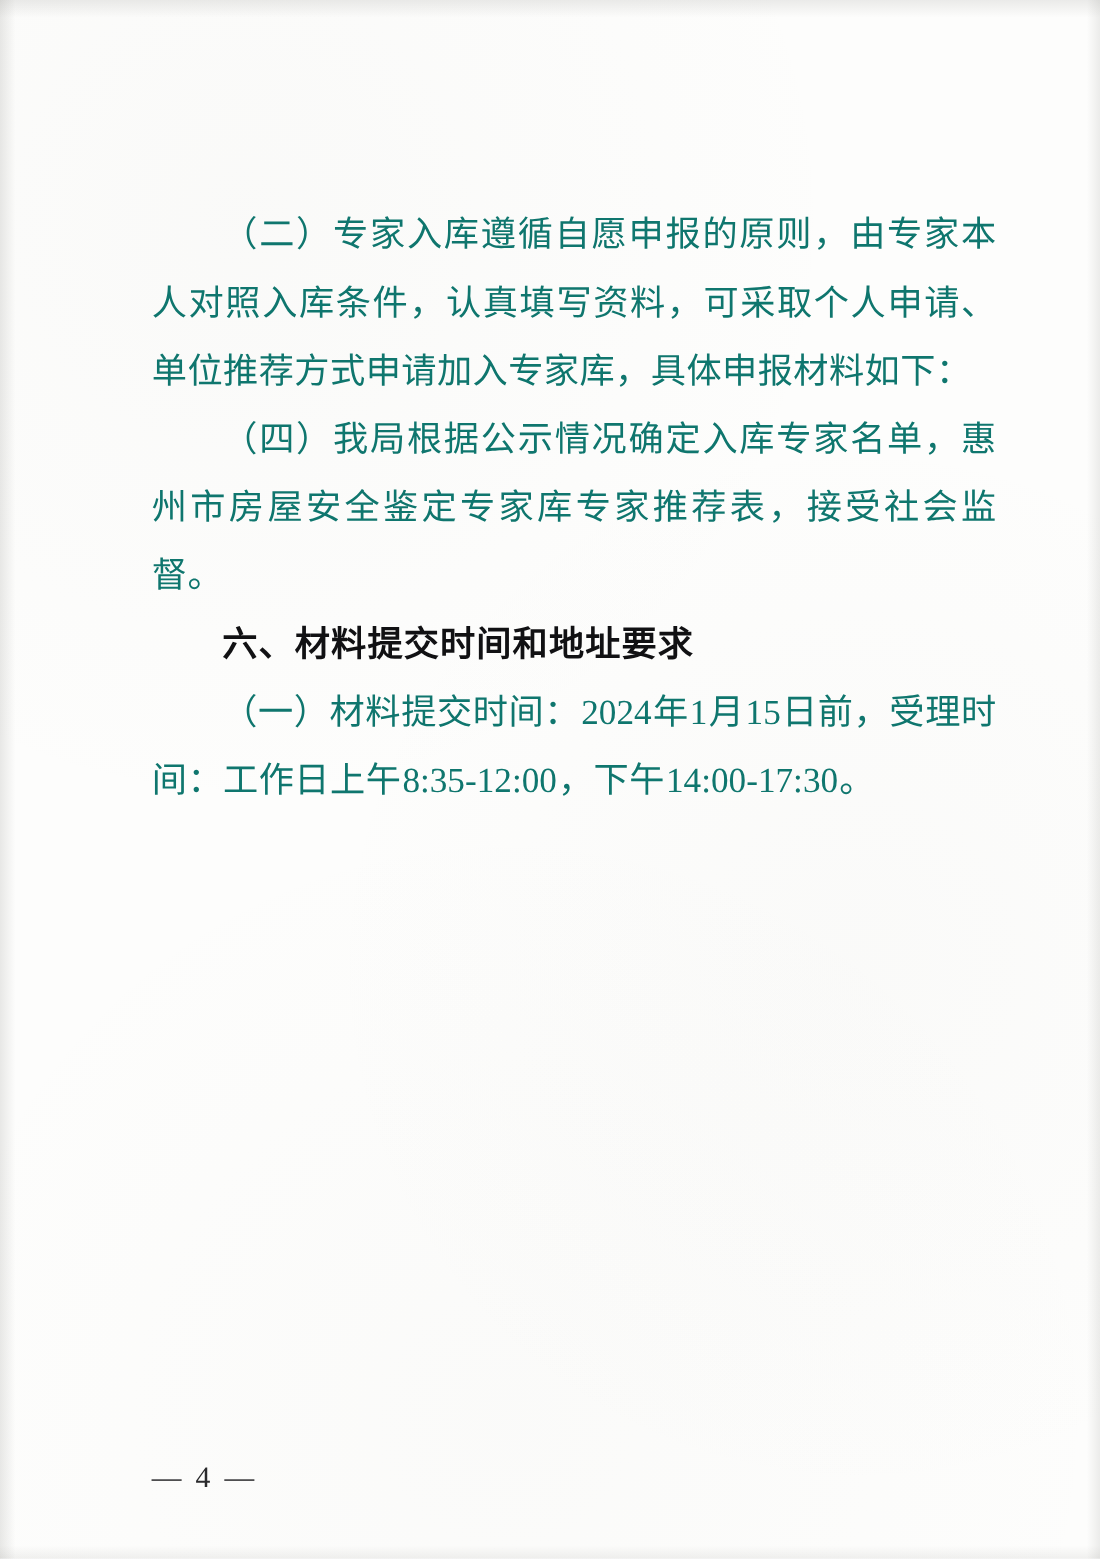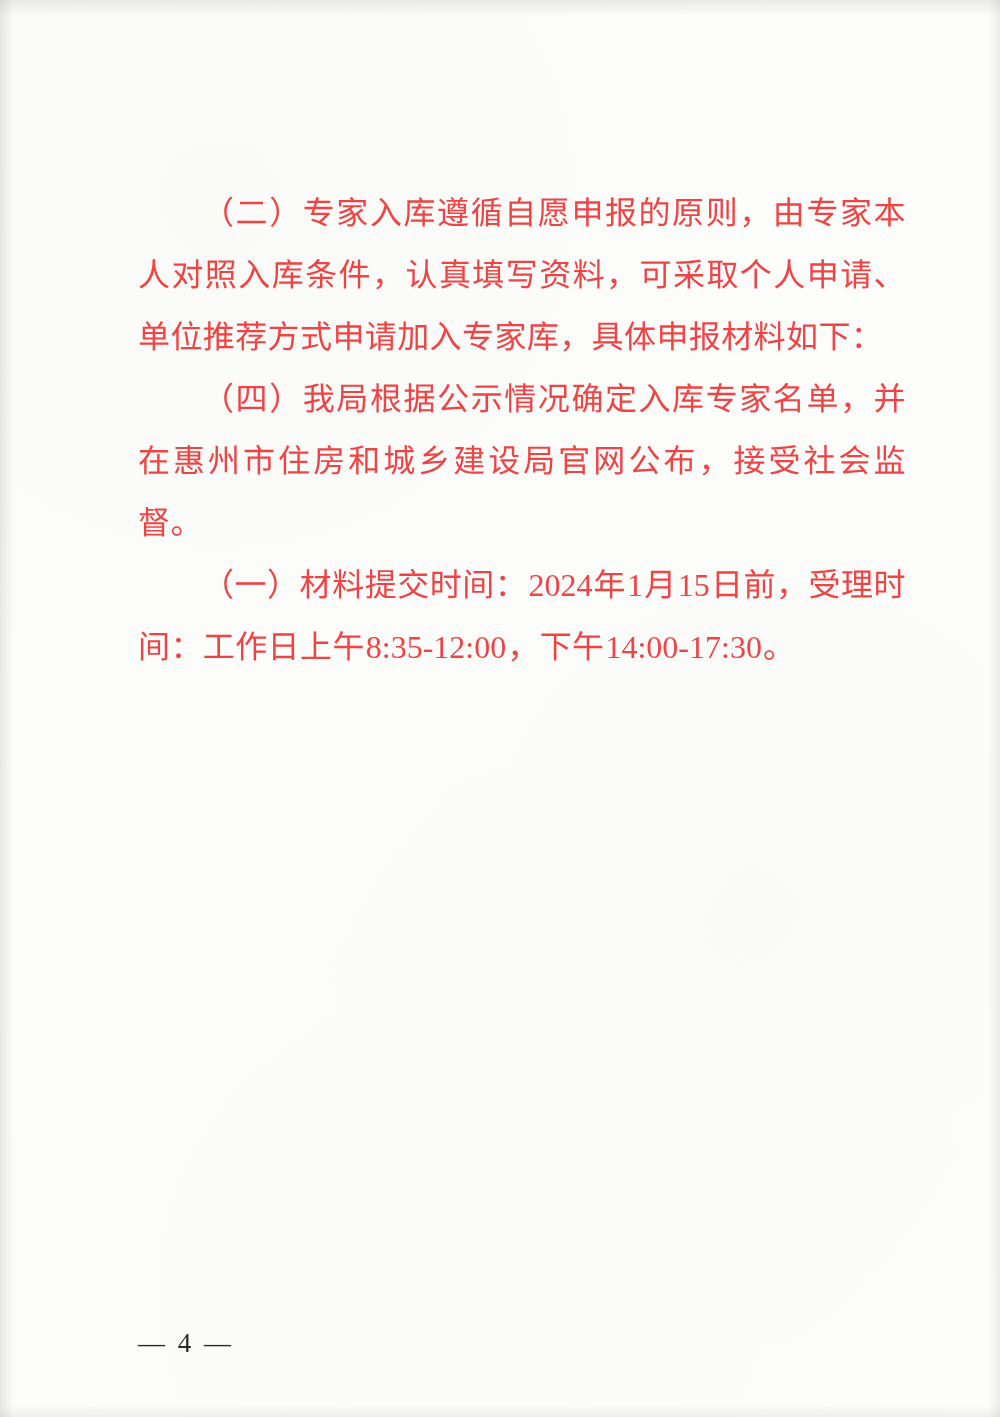--- a/index.html
+++ b/index.html
@@ -57,21 +57,21 @@
     top: 182px;
     width: 768px;
     z-index: 6;
   }
 
   
   .para {
     font-family: "DejaVu Serif", "Liberation Serif", serif;
     font-size: 32px;
     line-height: 62px;
-    color: #ef4444;
+    color: #0f766e;
     text-align: justify;
     text-justify: inter-character;
     margin: 0 0 0 0;
     text-indent: 64px;
     letter-spacing: 0.4px;
     font-weight: 400;
     -webkit-font-smoothing: antialiased;
   }
 
   
@@ -114,22 +114,23 @@
 
 <div id="page">
 
   <div id="text-column">
 
     <p class="para">（二）专家入库遵循自愿申报的原则，由专家本人对照入库条件，认真填写资料，可采取个人申请、单位推荐方式申请加入专家库，具体申报材料如下：</p>
 
 
 
 
-    <p class="para">（四）我局根据公示情况确定入库专家名单，并在惠州市住房和城乡建设局官网公布，接受社会监督。</p>
+    <p class="para">（四）我局根据公示情况确定入库专家名单，惠州市房屋安全鉴定专家库专家推荐表，接受社会监督。</p>
 
+    <h2 class="heading">六、材料提交时间和地址要求</h2>
 
     <p class="para">（一）材料提交时间：<span class="lat">2024</span>年<span class="lat">1</span>月<span class="lat">15</span>日前，受理时间：工作日上午<span class="lat">8:35-12:00</span>，下午<span class="lat">14:00-17:30</span>。</p>
 
   </div>
 
   <div id="footer">— 4 —</div>
 
 </div>
 
 </body></html>

